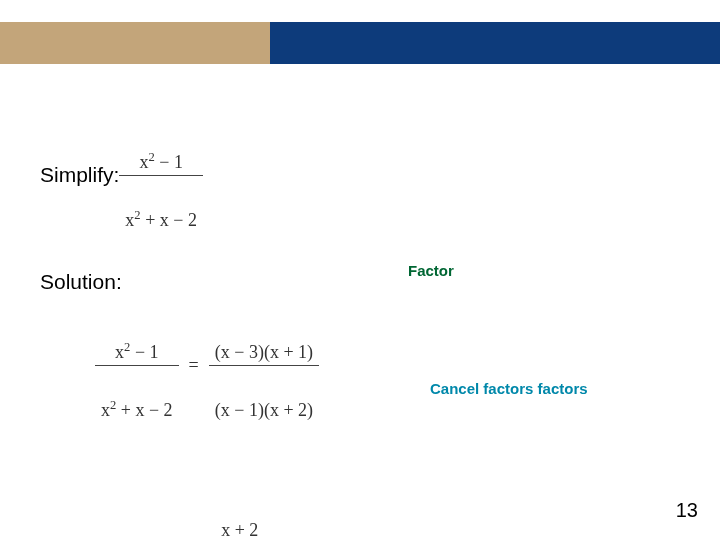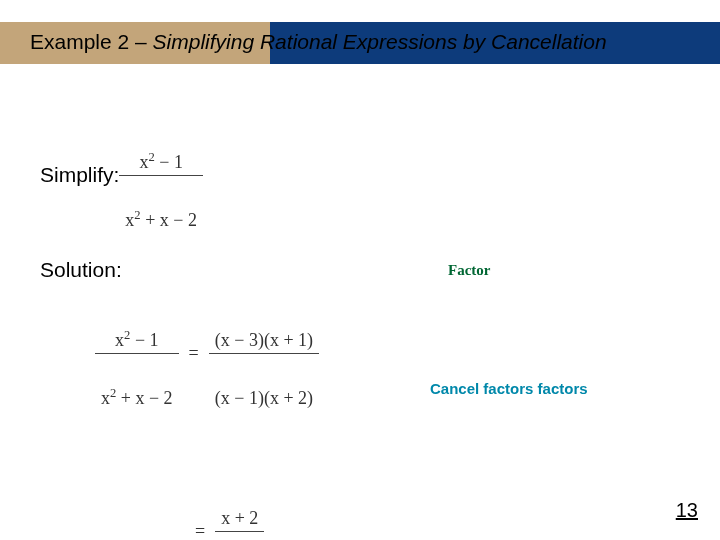--- a/index.html
+++ b/index.html
@@ -48,21 +48,21 @@
     left: 40px;
     right: 40px;
   }
   .simplify-row {
     display: flex;
     align-items: center;
     font-size: 21px;
     color: #000;
   }
   .solution-row {
-    margin-top: 26px;
+    margin-top: 38px;
     font-size: 21px;
     color: #000;
   }
   .frac {
     display: inline-flex;
     flex-direction: column;
     align-items: center;
     vertical-align: middle;
     font-family: "Times New Roman", serif;
     font-size: 18px;
@@ -96,48 +96,43 @@
     margin-left: 155px;
   }
   .annot {
     position: absolute;
     font-family: Arial, sans-serif;
     font-weight: bold;
     font-size: 15px;
   }
   .annot-factor {
     top: 262px;
-    left: 448px;
+    left: 408px;
     color: #006633;
-    font-family: Liberation Serif, serif;
   }
   .annot-cancel {
     top: 380px;
     left: 430px;
     color: #0088aa;
   }
   .page-num {
     position: absolute;
     right: 22px;
     bottom: 18px;
     font-size: 20px;
     color: #000;
-    text-decoration: underline;
   }
   sup { font-size: 0.7em; vertical-align: super; line-height: 0; }
 </style>
 </head>
 <body>
 
 <div class="header-bar">
   <div class="header-tan"></div>
   <div class="header-blue"></div>
-  <div class="header-title">
-    <span class="example-label">Example 2</span><span> – </span><span class="subtitle">Simplifying Rational Expressions by Cancellation</span>
-  </div>
 </div>
 
 <div class="content">
 
   <div class="simplify-row">
     <span>Simplify:</span>
     <span class="frac">
       <span class="num"><span>x</span><sup>2</sup><span> − 1</span></span>
       <span class="bar"></span>
       <span class="den"><span>x</span><sup>2</sup><span> + x − 2</span></span>

